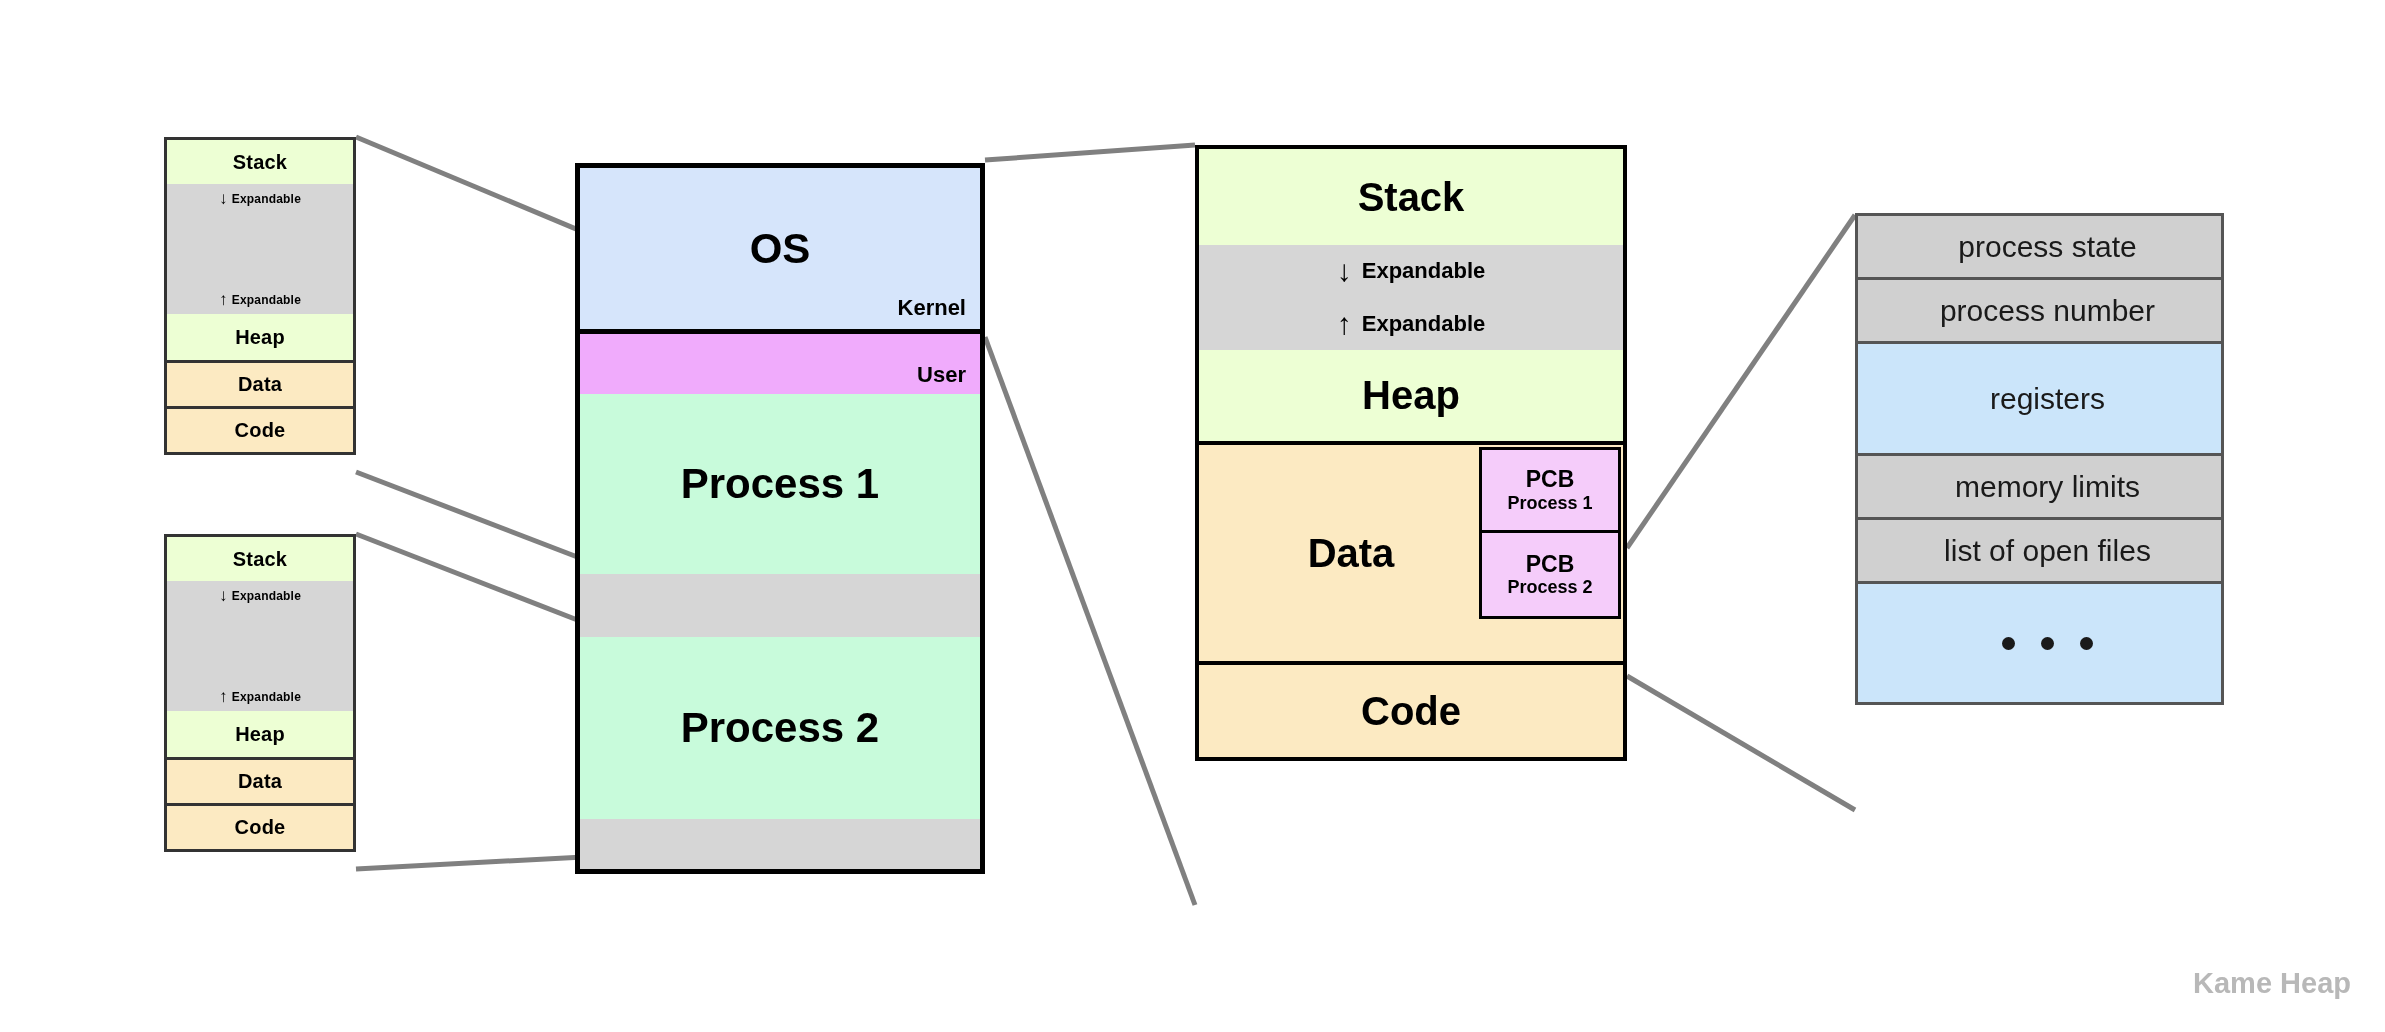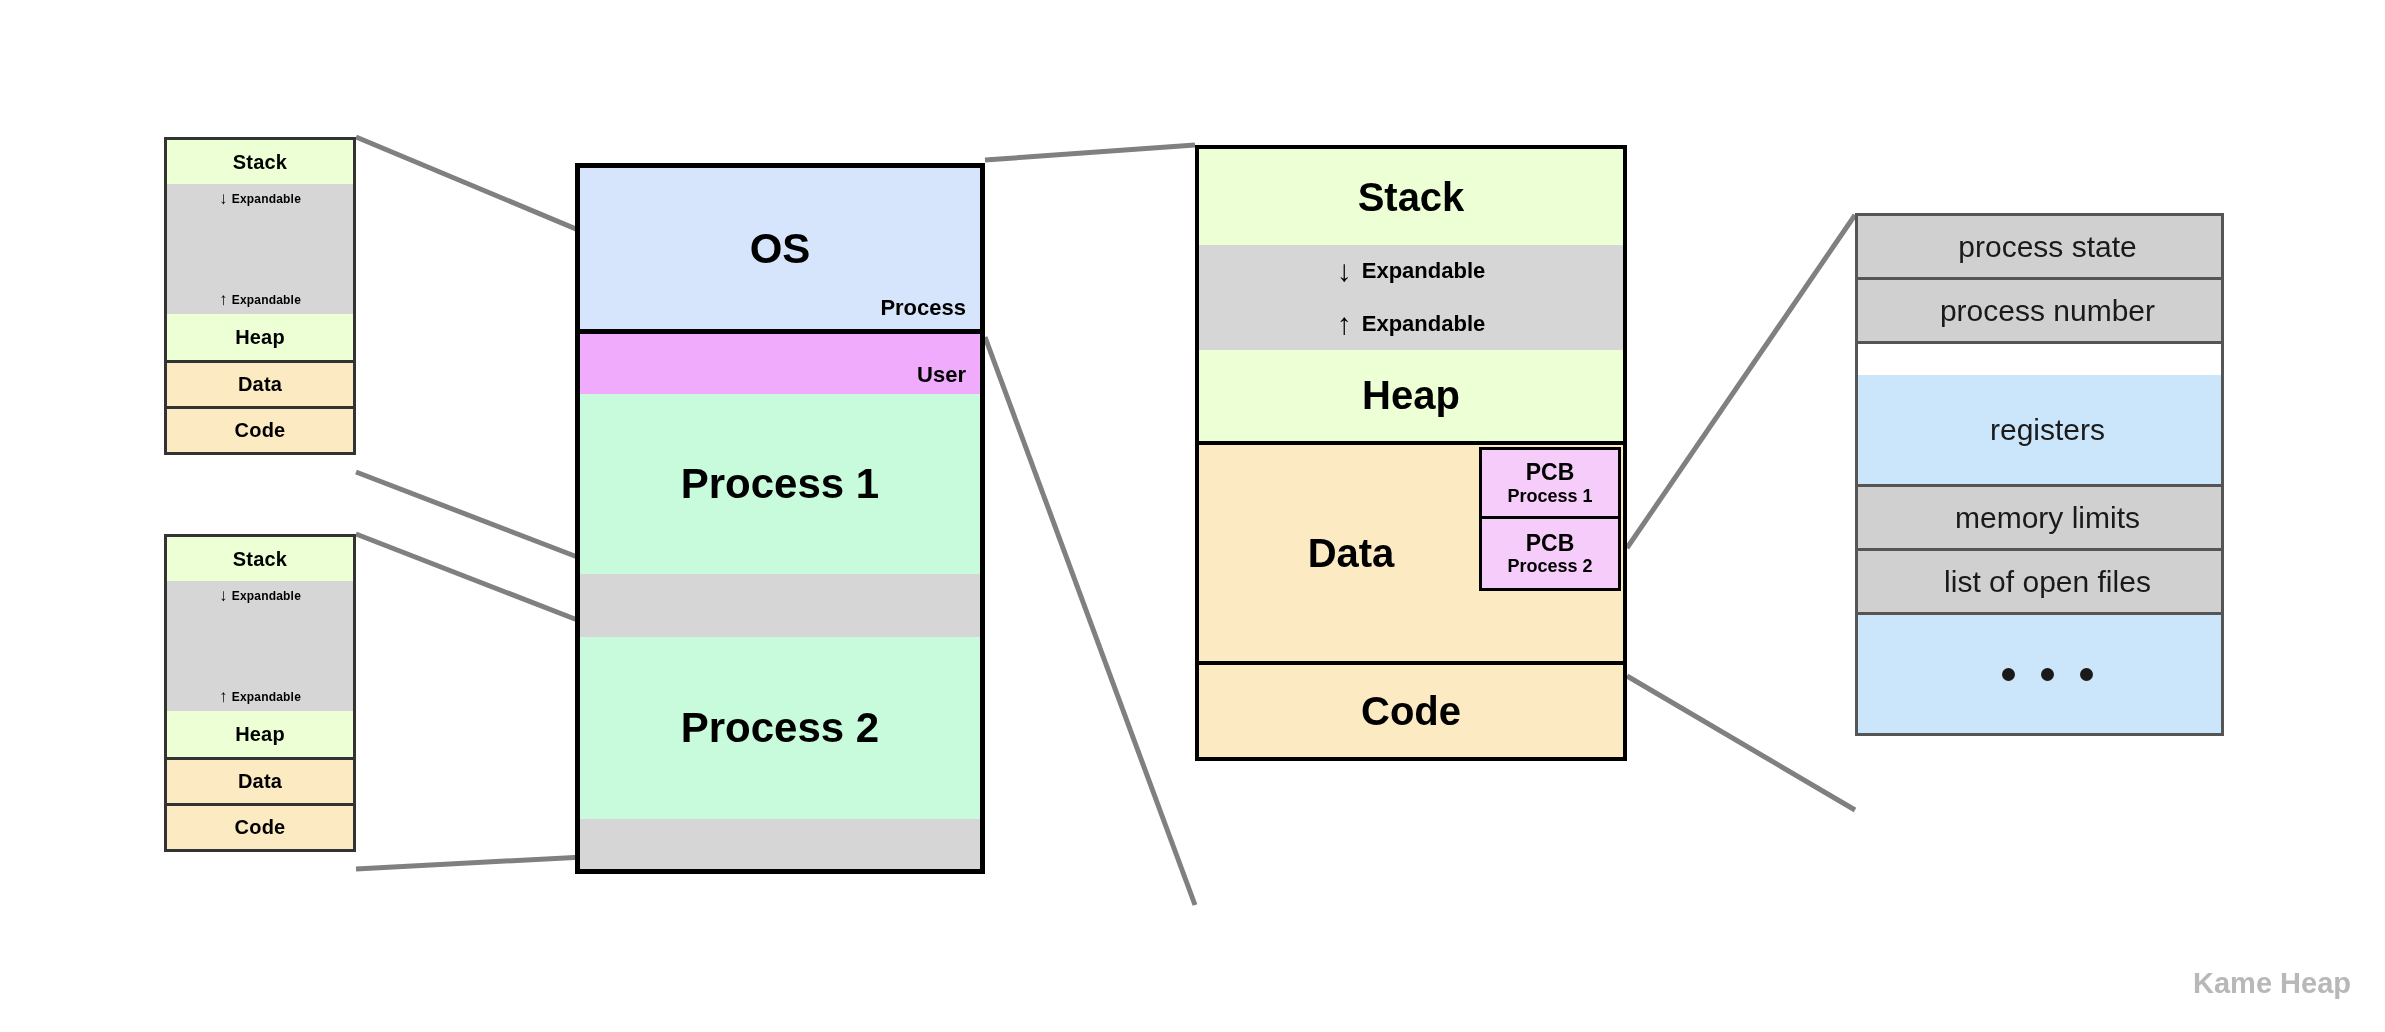--- a/index.html
+++ b/index.html
@@ -140,21 +140,21 @@
     bottom: 2px;
     width: 142px;
     display: flex;
     flex-direction: column;
     justify-content: flex-start;
   }
   .pcb-box {
     box-sizing: border-box;
     background: #f5ccfa;
     border: 3px solid #000000;
-    height: 72px;
+    height: 86px;
     display: flex;
     flex-direction: column;
     align-items: center;
     justify-content: center;
     line-height: 1.15;
   }
   .pcb-box + .pcb-box { border-top: none; }
   .pcb-title { font-size: 23px; font-weight: bold; }
   .pcb-sub   { font-size: 18px; font-weight: bold; }
 
@@ -171,21 +171,21 @@
     align-items: center;
     justify-content: center;
     font-size: 30px;
     color: #1a1a1a;
     border-bottom: 3px solid #555555;
     background: #d0d0d0;
     padding-left: 16px;
   }
   #pcbfields .field:last-child { border-bottom: none; }
   #pcbfields .field.h1 { height: 64px; }
-  #pcbfields .field.tall { height: 112px; background: #cbe5fa; margin-top: 31px; }
+  #pcbfields .field.tall { height: 112px; background: #cbe5fa; }
   #pcbfields .field.dots { height: 118px; background: #cbe5fa; }
   .dot-row { display: flex; gap: 26px; align-items: center; }
   .dot {
     width: 13px; height: 13px;
     border-radius: 50%;
     background: #1a1a1a;
   }
 
   
   #watermark {
@@ -266,21 +266,21 @@
       <span>Data</span>
     </div>
     <div class="seg code">
       <span>Code</span>
     </div>
   </div>
 
   <div class="col" id="ram" style="left:575px; top:163px; width:410px;">
     <div class="rseg os">
       <span class="big-label">OS</span>
-      <span class="corner-label">Process</span>
+      <span class="corner-label">Kernel</span>
     </div>
     <div class="rseg user">
       <span class="corner-label user-lab">User</span>
     </div>
     <div class="rseg p1">
       <span class="big-label">Process 1</span>
     </div>
     <div class="rseg free1"></div>
     <div class="rseg p2">
       <span class="big-label">Process 2</span>

